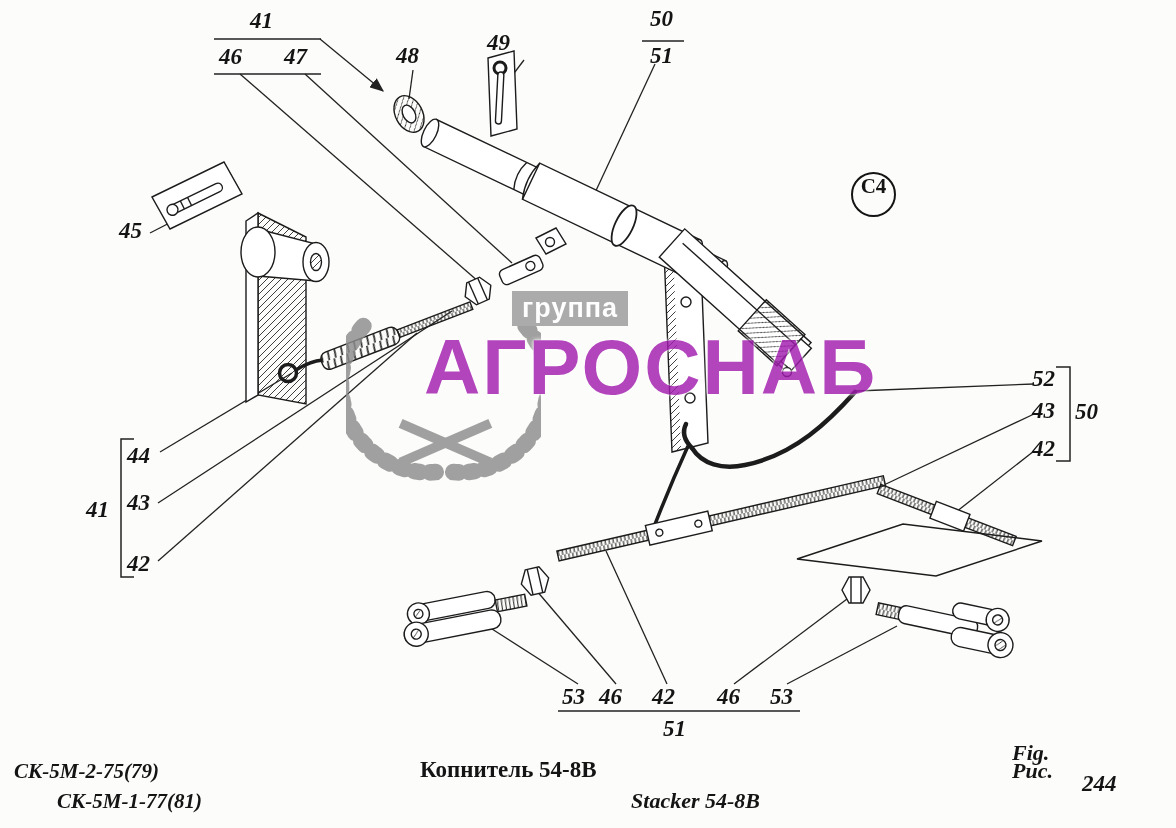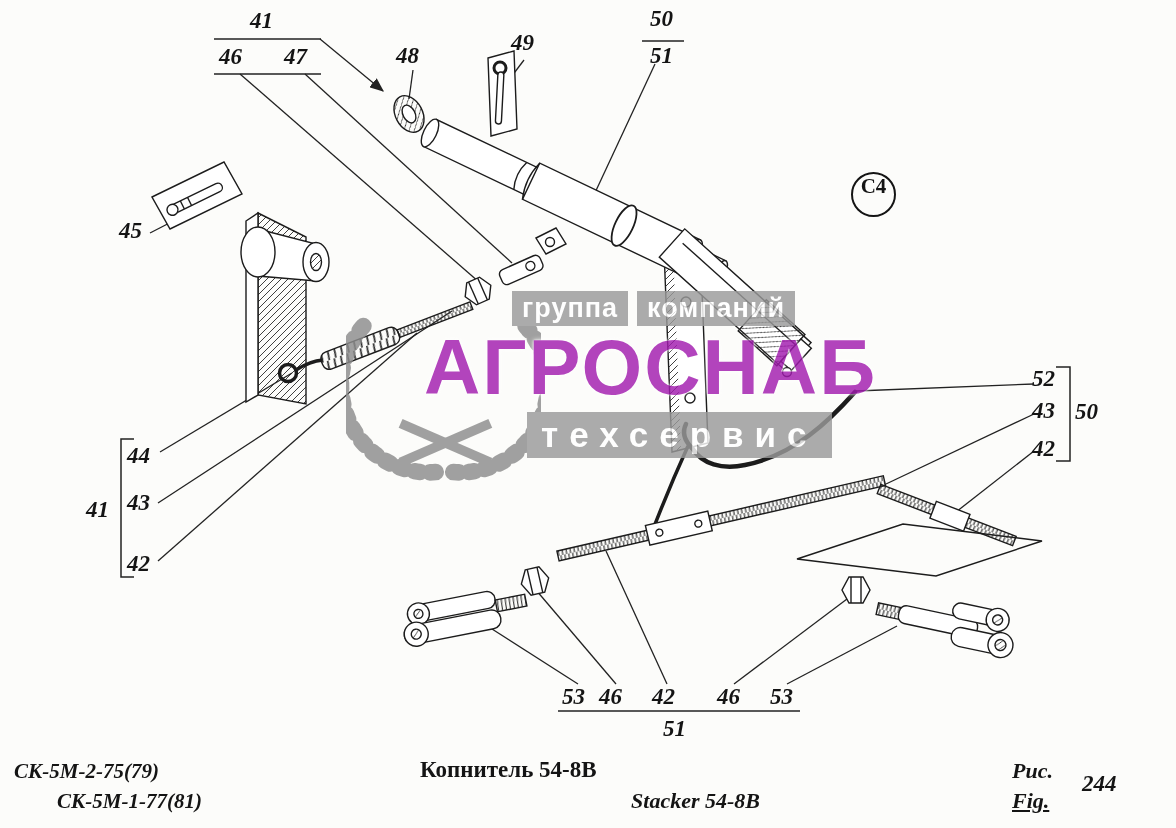--- a/index.html
+++ b/index.html
@@ -11,21 +11,21 @@
   
   .badge{position:absolute;left:851px;top:164px;width:41px;height:41px;border:2.5px solid #141414;
          border-radius:50%;text-align:center;line-height:41px;font:700 21px "Liberation Serif",serif;color:#141414;margin-top:8px;}
   
   .cap{position:absolute;color:#141414;}
   .m1{left:14px;top:759px;font:italic 700 21px "Liberation Serif",serif;}
   .m2{left:14px;top:789px;font:italic 700 21px "Liberation Serif",serif;margin-left:43px;}
   .t-ru{left:420px;top:757px;width:340px;text-align:left;font:700 23px "Liberation Serif",serif;}
   .t-en{left:420px;top:788px;width:340px;text-align:right;font:italic 700 22px "Liberation Serif",serif;}
   .f-ru{left:1012px;top:758px;font:italic 700 22px "Liberation Serif",serif;}
-  .f-en{left:1012px;top:788px;font:italic 700 22px "Liberation Serif",serif;text-decoration:underline;}
+  .f-en{left:1012px;top:740px;font:italic 700 22px "Liberation Serif",serif;}
   .f-no{left:1082px;top:771px;font:italic 700 23px "Liberation Serif",serif;}
   
   .wm{position:absolute;left:0;top:0;width:1121px;height:828px;opacity:.82;pointer-events:none;}
   .wm-row1{position:absolute;left:512px;top:291px;display:flex;gap:9px;}
   .wm-chip{background:#9a9a9a;color:#fff;font:700 27px "Liberation Sans",sans-serif;
            padding:2px 10px;letter-spacing:1px;}
   .wm-brand{position:absolute;left:424px;top:322px;font:900 78px "Liberation Sans",sans-serif;
             color:#a21caf;letter-spacing:2px;text-shadow:0 0 2px #fff,0 0 5px #fff;}
   .wm-row3{position:absolute;left:527px;top:412px;background:#9a9a9a;color:#fff;
            font:700 35px "Liberation Sans",sans-serif;letter-spacing:11px;padding:3px 14px;}
@@ -216,31 +216,29 @@
 
   <div class="wm">
     <svg class="wm-wreath" width="195" height="222" viewBox="0 0 200 225">
       <path d="M92,208 A90,90 0 0 1 24,52" fill="none" stroke="#8d8d8d" stroke-width="17" stroke-dasharray="6 10" stroke-linecap="round"></path>
       <path d="M110,208 A90,90 0 0 0 178,52" fill="none" stroke="#8d8d8d" stroke-width="17" stroke-dasharray="6 10" stroke-linecap="round"></path>
       <path d="M56,198 L148,158" stroke="#8d8d8d" stroke-width="10"></path>
       <path d="M56,158 L148,198" stroke="#8d8d8d" stroke-width="10"></path>
     </svg>
     <div class="wm-row1">
       <span class="wm-chip">группа</span>
-      <span class="wm-chip">компаний</span>
     </div>
     <div class="wm-brand">АГРОСНАБ</div>
-    <div class="wm-row3">техсервис</div>
   </div>
 
   <div class="co" style="left:250px;top:8px">41</div>
   <div class="co" style="left:219px;top:44px">46</div>
   <div class="co" style="left:284px;top:44px">47</div>
   <div class="co" style="left:396px;top:43px">48</div>
-  <div class="co" style="left:511px;top:30px">49</div>
+  <div class="co" style="left:487px;top:30px">49</div>
   <div class="co" style="left:650px;top:6px">50</div>
   <div class="co" style="left:650px;top:43px">51</div>
   <div class="co" style="left:119px;top:218px">45</div>
   <div class="co" style="left:127px;top:443px">44</div>
   <div class="co" style="left:86px;top:497px">41</div>
   <div class="co" style="left:127px;top:490px">43</div>
   <div class="co" style="left:127px;top:551px">42</div>
   <div class="co" style="left:1032px;top:366px">52</div>
   <div class="co" style="left:1032px;top:398px">43</div>
   <div class="co" style="left:1075px;top:399px">50</div>

